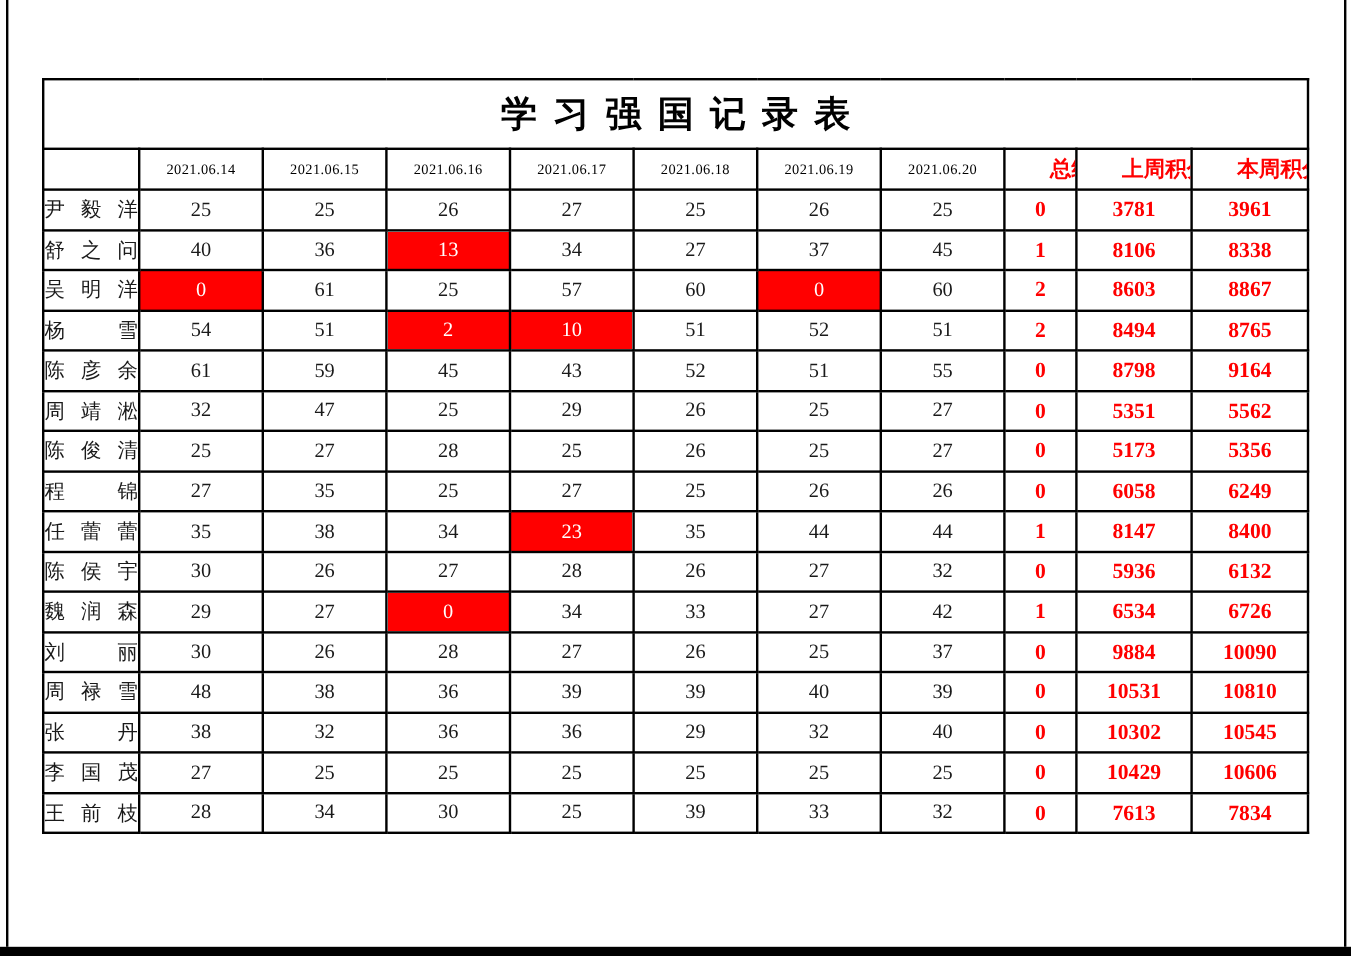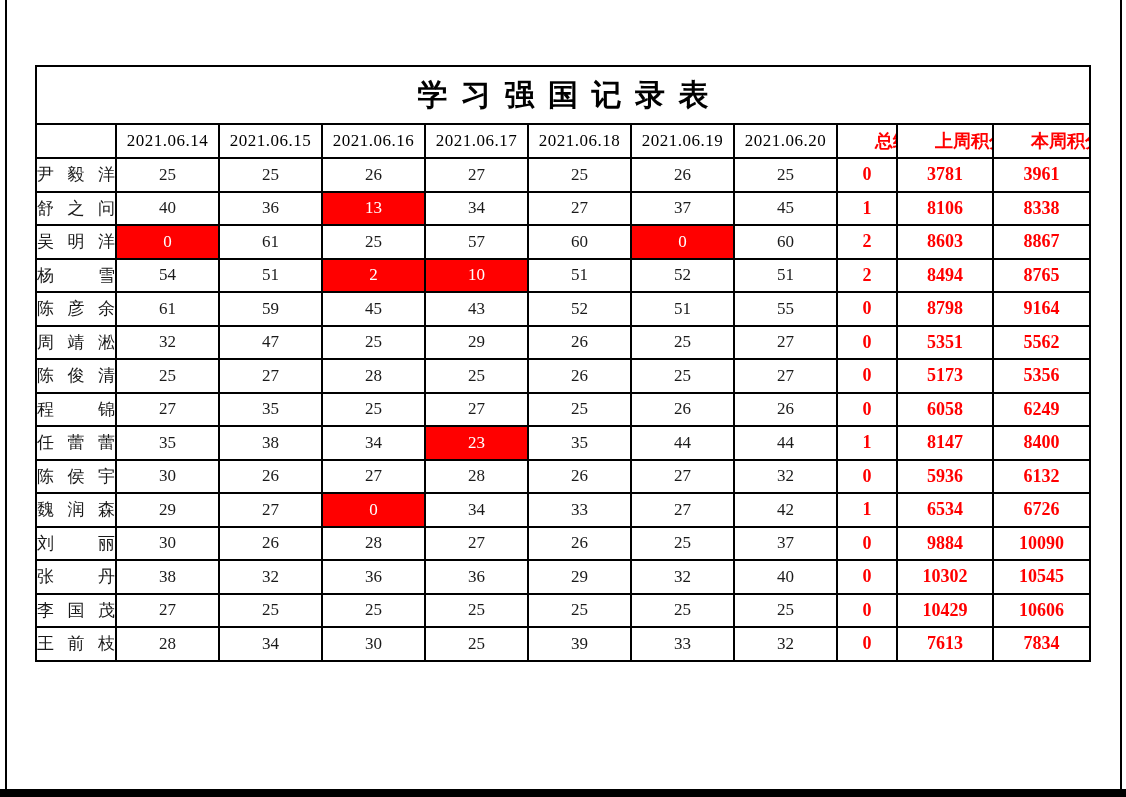--- a/index.html
+++ b/index.html
@@ -48,21 +48,21 @@
   .title-cell {
     height: 56px;
     font-size: 30px;
     font-weight: bold;
     letter-spacing: 0.45em;
     text-indent: 0.45em;
     color: #000;
   }
   .header-row th {
     height: 32px;
-    font-size: 17px;
+    font-size: 12px;
     font-weight: normal;
     color: #000;
     letter-spacing: 0.03em;
   }
   .header-row th.red-col {
     color: #ff0000;
     font-weight: bold;
     font-size: 18px;
     letter-spacing: 0;
     padding-left: 37px;
@@ -288,20 +288,33 @@
           <td class="num">28</td>
           <td class="num">27</td>
           <td class="num">26</td>
           <td class="num">25</td>
           <td class="num">37</td>
           <td class="red-col">0</td>
           <td class="red-col">9884</td>
           <td class="red-col">10090</td>
         </tr>
         <tr>
+          <th class="name-cell">周禄雪</th>
+          <td class="num">48</td>
+          <td class="num">38</td>
+          <td class="num">36</td>
+          <td class="num">39</td>
+          <td class="num">39</td>
+          <td class="num">40</td>
+          <td class="num">39</td>
+          <td class="red-col">0</td>
+          <td class="red-col">10531</td>
+          <td class="red-col">10810</td>
+        </tr>
+        <tr>
           <th class="name-cell">张丹</th>
           <td class="num">38</td>
           <td class="num">32</td>
           <td class="num">36</td>
           <td class="num">36</td>
           <td class="num">29</td>
           <td class="num">32</td>
           <td class="num">40</td>
           <td class="red-col">0</td>
           <td class="red-col">10302</td>

